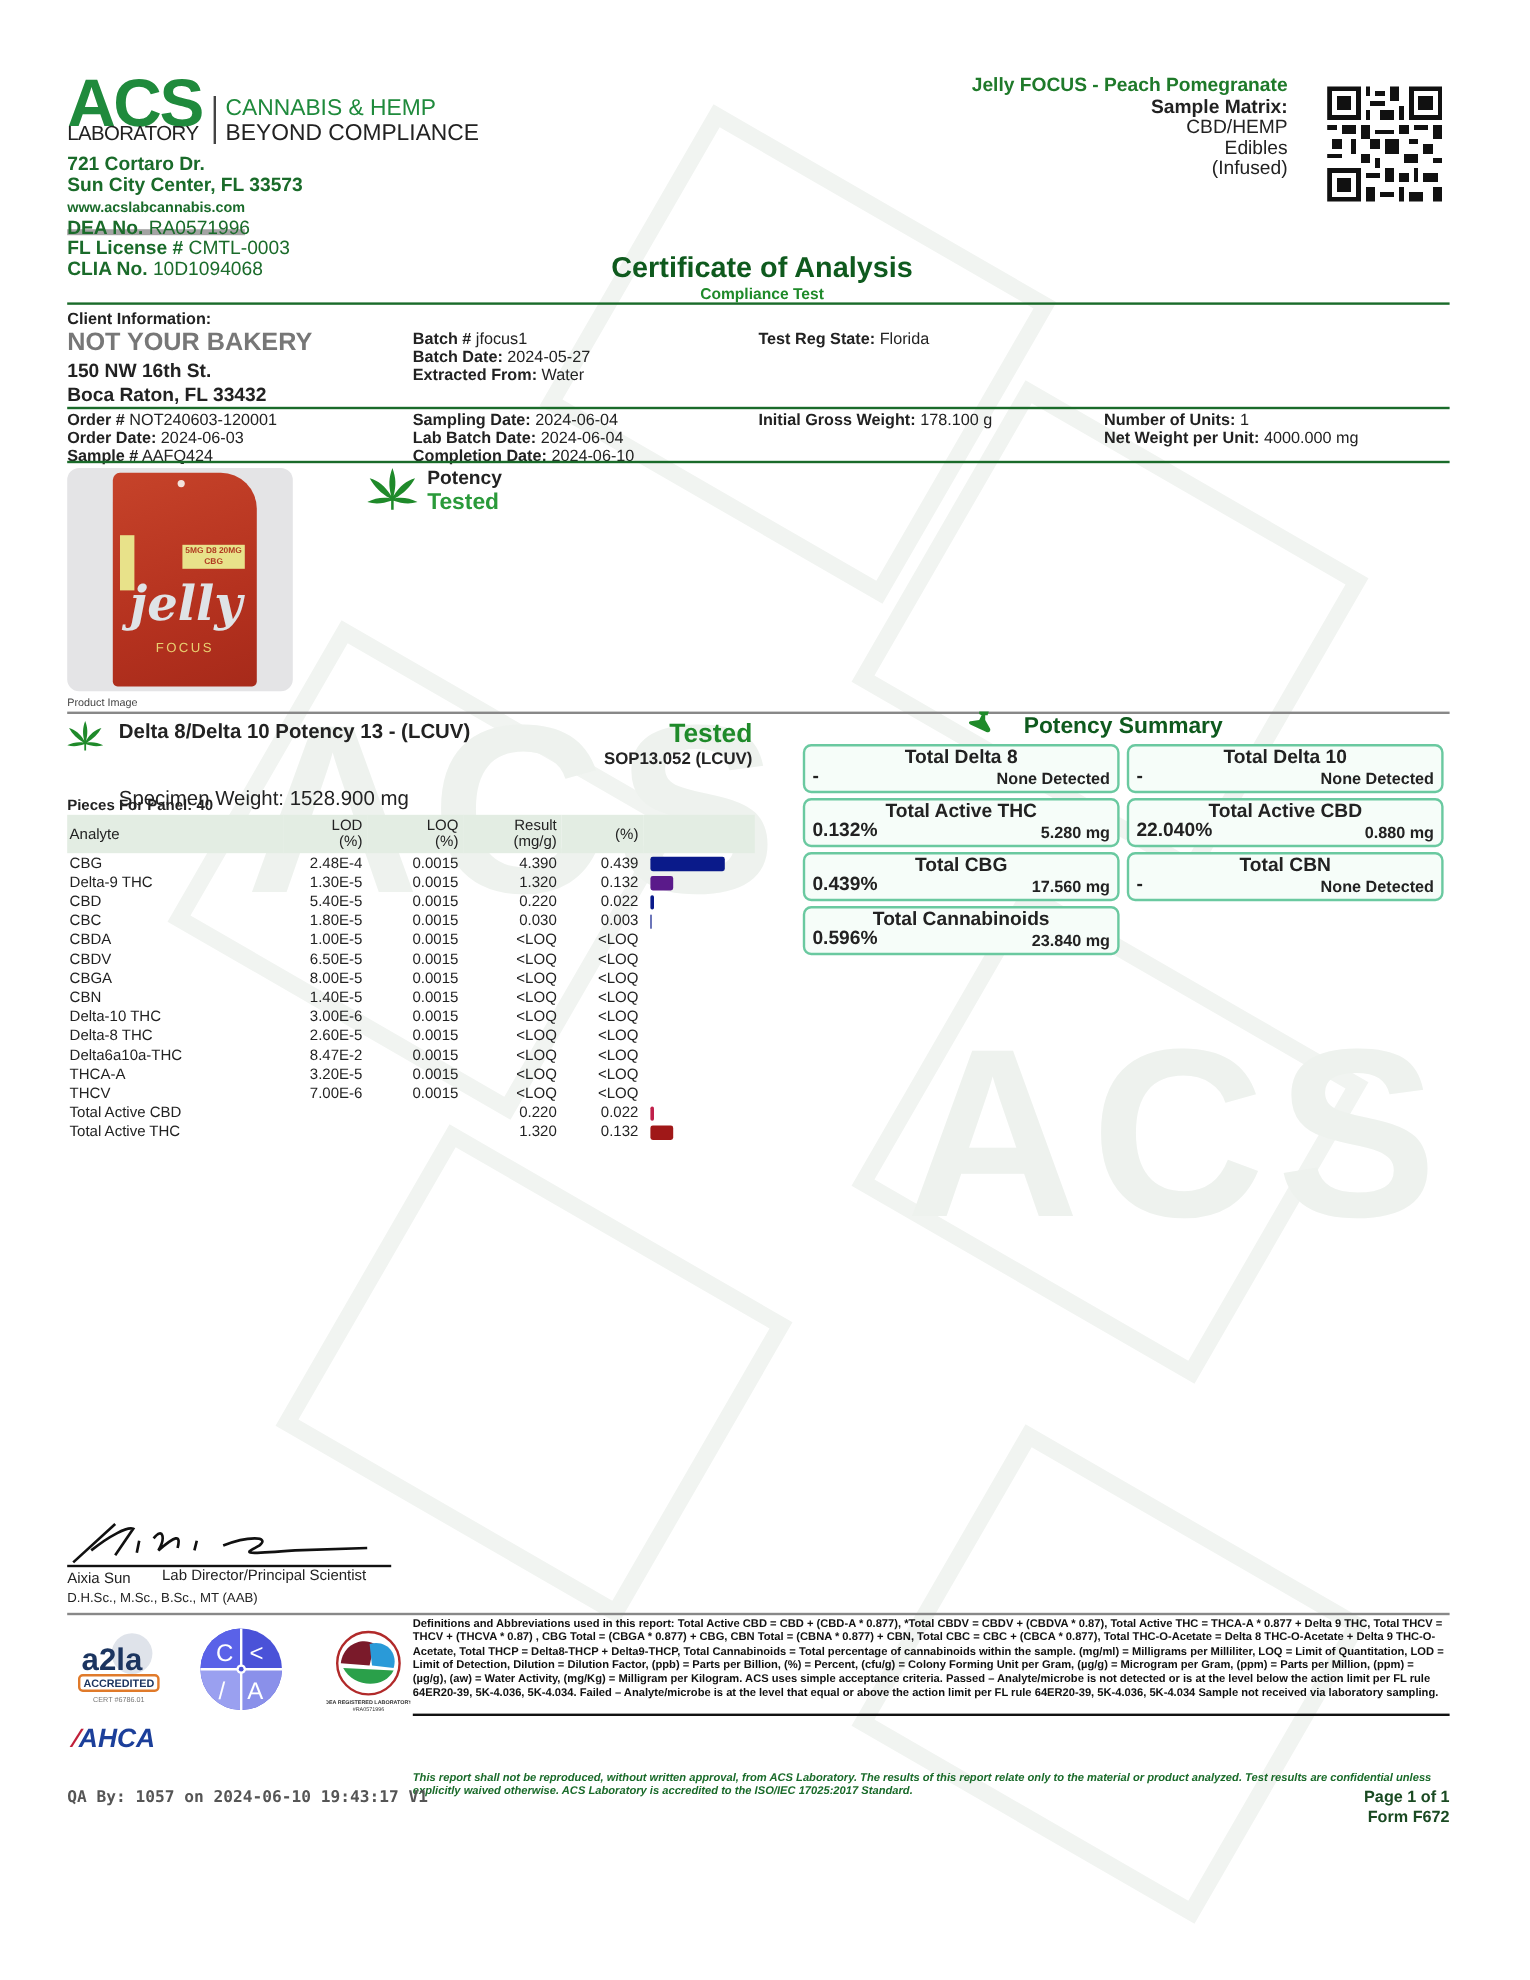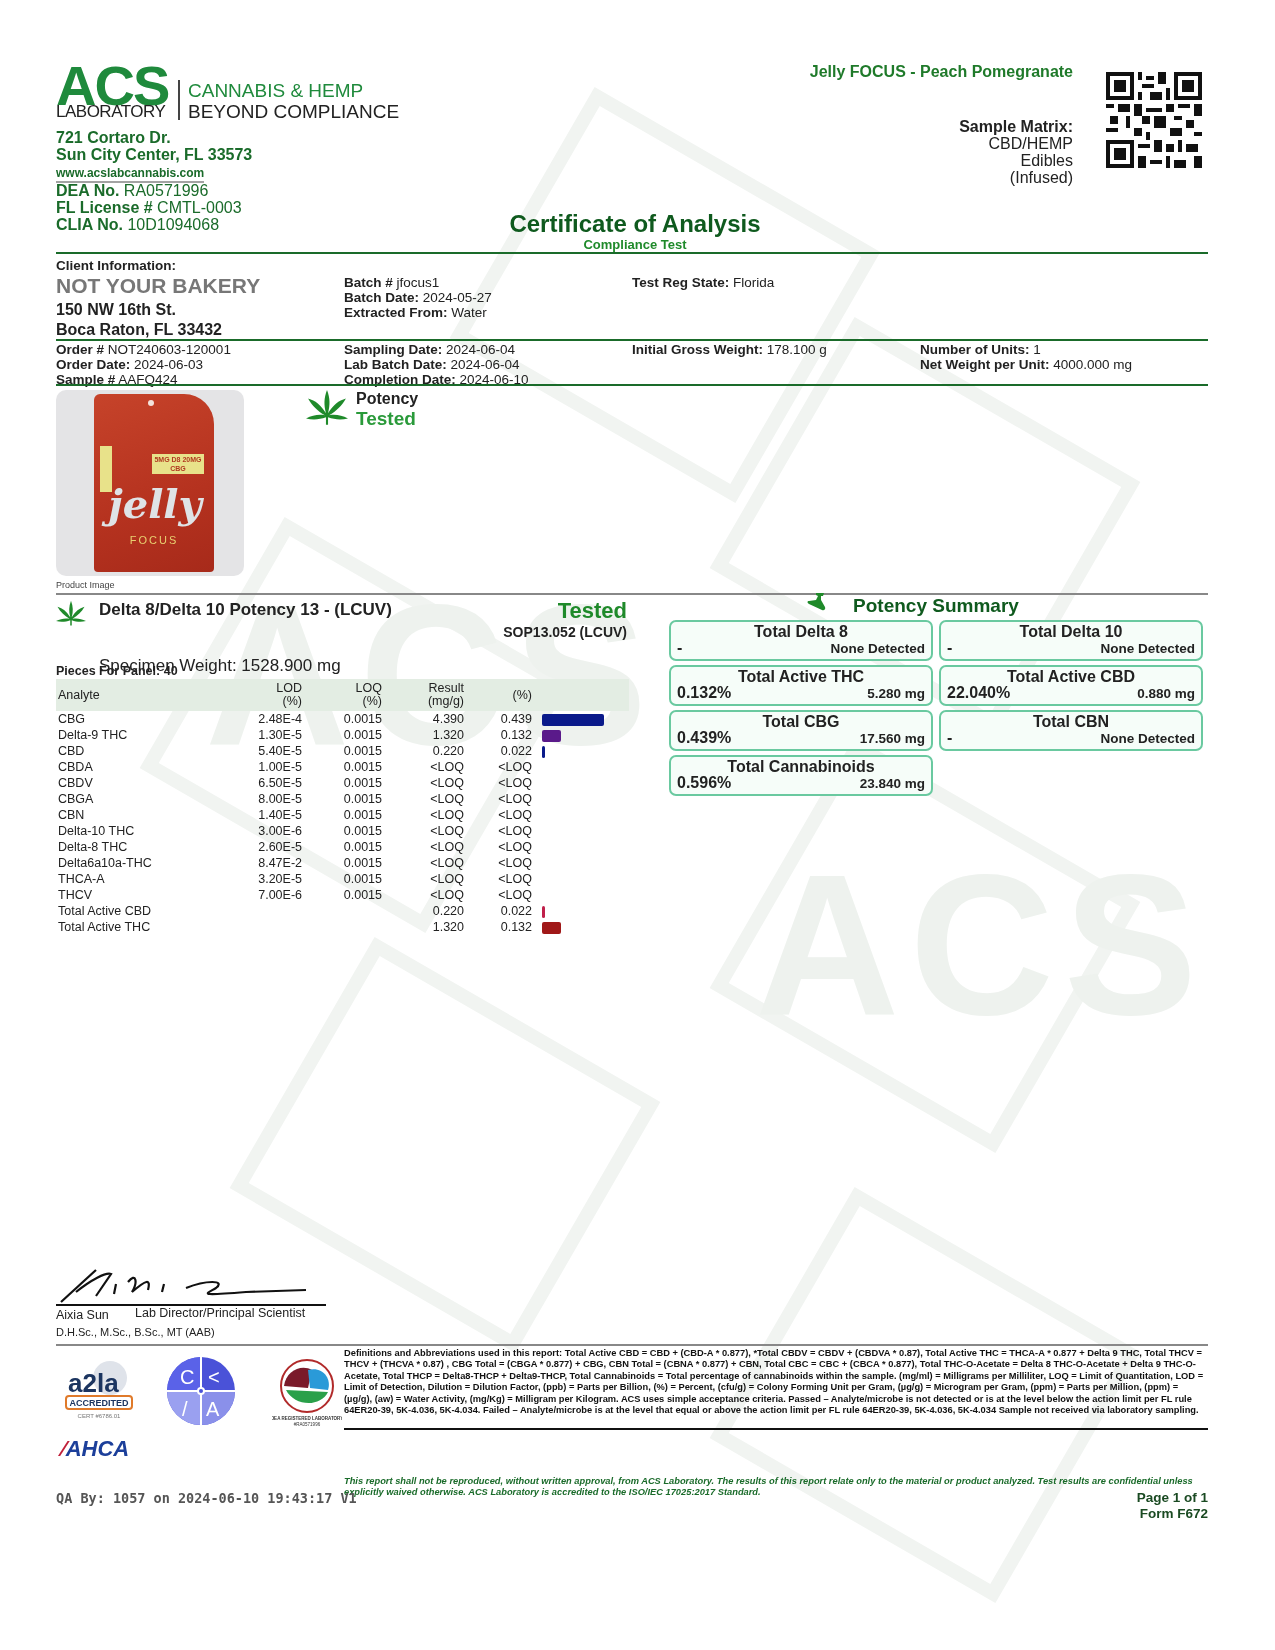--- a/index.html
+++ b/index.html
@@ -1,31 +1,31 @@
 <!DOCTYPE html>
 <html><head>
 <meta charset="utf-8">
 <style>
   * { box-sizing: border-box; margin: 0; padding: 0; }
   body { width: 1275px; height: 1650px; background: #ffffff; font-family: "Liberation Sans", "DejaVu Sans", sans-serif; color: #222; position: relative; overflow: hidden; }
   .page { position: absolute; left: 0; top: 0; width: 1275px; height: 1650px; }
   .abs { position: absolute; }
-  .b { font-weight: bold; margin-top: 37px; }
+  .b { font-weight: bold; }
   .watermark { position: absolute; color: #eef2ee; font-weight: bold; font-size: 200px; letter-spacing: 10px; z-index: 0; }
   .hex { position: absolute; border: 14px solid #f1f4f1; transform: rotate(30deg); z-index: 0; }
   .z { z-index: 2; }
 
   
   .logo-acs { left: 56px; top: 58px; font-size: 56px; font-weight: bold; color: #1f8a3c; letter-spacing: -2px; line-height: 1; }
   .logo-lab { left: 56px; top: 102px; font-size: 17px; color: #222; letter-spacing: -0.5px; }
   .logo-bar { left: 178px; top: 80px; width: 2px; height: 40px; background: #444; }
   .logo-tag1 { left: 188px; top: 80px; font-size: 19px; color: #1f8a3c; }
   .logo-tag2 { left: 188px; top: 101px; font-size: 19px; color: #222; }
   .lab-addr { left: 56px; top: 129px; font-size: 16px; font-weight: bold; color: #1a6b2a; line-height: 17px; }
-  .lab-web { left: 56px; top: 166px; font-size: 12px; font-weight: bold; color: #1a6b2a; border-bottom: 2px solid #a3a3a3; padding-bottom: 1px; }
+  .lab-web { left: 56px; top: 166px; font-size: 12px; font-weight: bold; color: #1a6b2a; border-bottom: 5px solid #a3a3a3; padding-bottom: 11px; }
   .lab-ids { left: 56px; top: 182px; font-size: 16px; line-height: 17px; color: #1a6b2a; }
 
   .prod-title { right: 202px; top: 63px; font-size: 16px; font-weight: bold; color: #1f7a2a; text-align: right; }
   .matrix { right: 202px; top: 81px; font-size: 16px; line-height: 17px; text-align: right; color: #222; }
   .qr { left: 1106px; top: 72px; width: 96px; height: 96px; background: #fff; }
 
   .coa-title { left: 440px; top: 210px; width: 390px; text-align: center; font-size: 24px; font-weight: bold; color: #0f5a1e; }
   .coa-sub { left: 440px; top: 237px; width: 390px; text-align: center; font-size: 13px; font-weight: bold; color: #1f8a2a; }
 
   .rule { position: absolute; left: 56px; width: 1152px; height: 2px; background: #1a6b2a; z-index: 2; }
@@ -309,20 +309,28 @@
         </tr>
         <tr>
           <td class="first">CBD</td>
           <td>5.40E-5</td>
           <td>0.0015</td>
           <td>0.220</td>
           <td>0.022</td>
           <td class="bar"><span class="barfill" style="width: 3px; background: rgb(10, 26, 138);"></span></td>
         </tr>
         <tr>
+          <td class="first">CBC</td>
+          <td>1.80E-5</td>
+          <td>0.0015</td>
+          <td>0.030</td>
+          <td>0.003</td>
+          <td class="bar"><span class="barfill" style="width: 1px; background: rgb(10, 26, 138);"></span></td>
+        </tr>
+        <tr>
           <td class="first">CBDA</td>
           <td>1.00E-5</td>
           <td>0.0015</td>
           <td>&lt;LOQ</td>
           <td>&lt;LOQ</td>
           <td class="bar"></td>
         </tr>
         <tr>
           <td class="first">CBDV</td>
           <td>6.50E-5</td>

